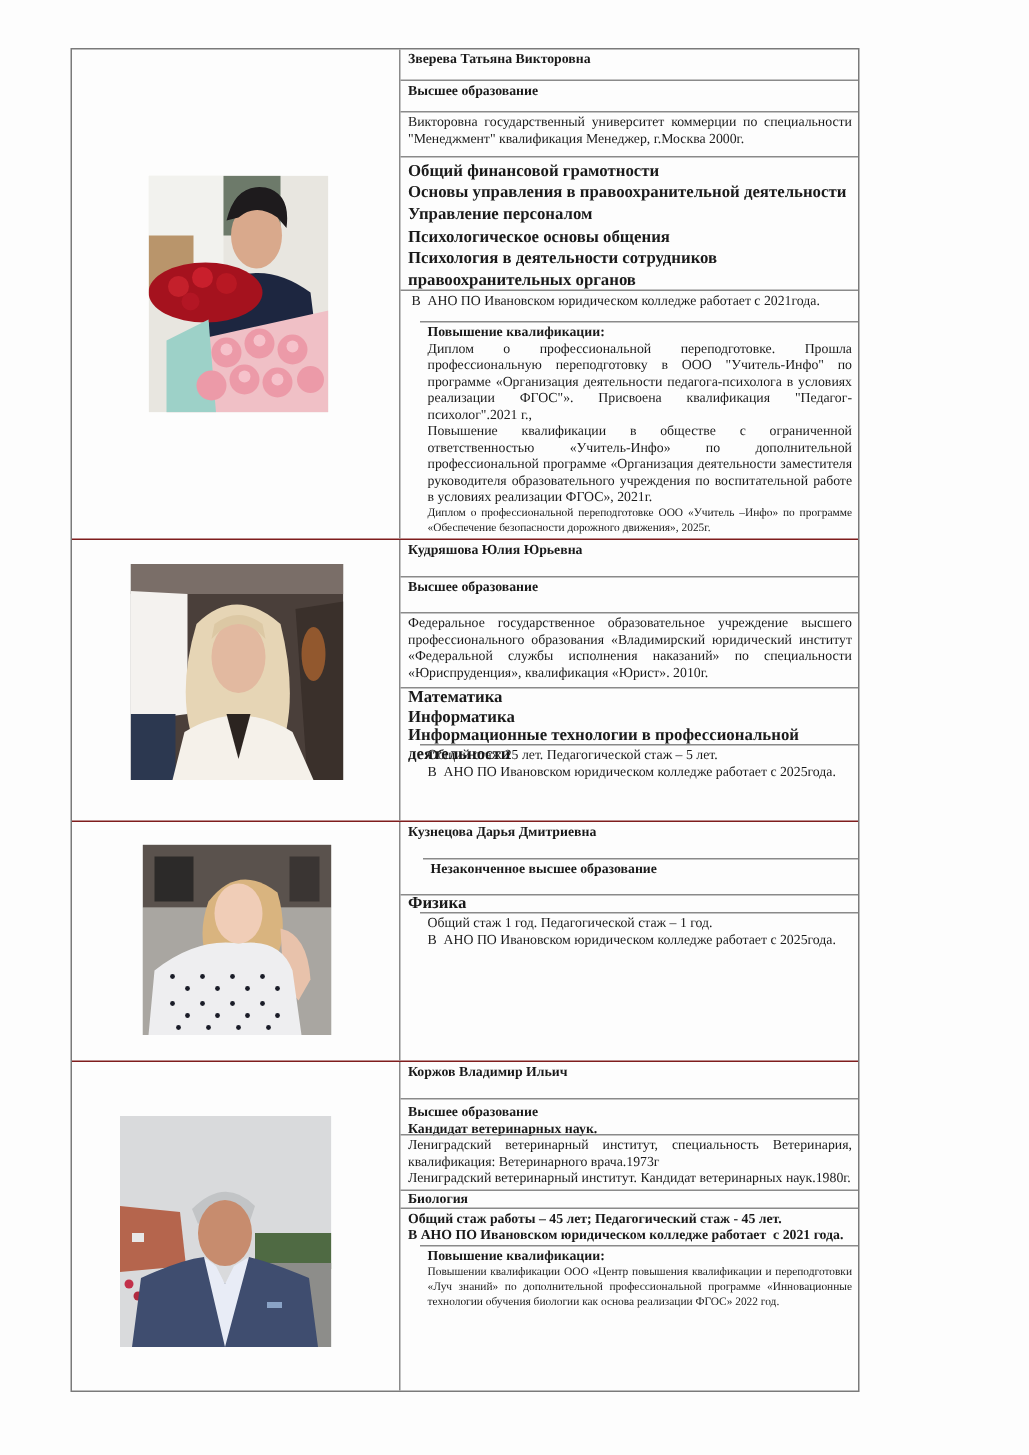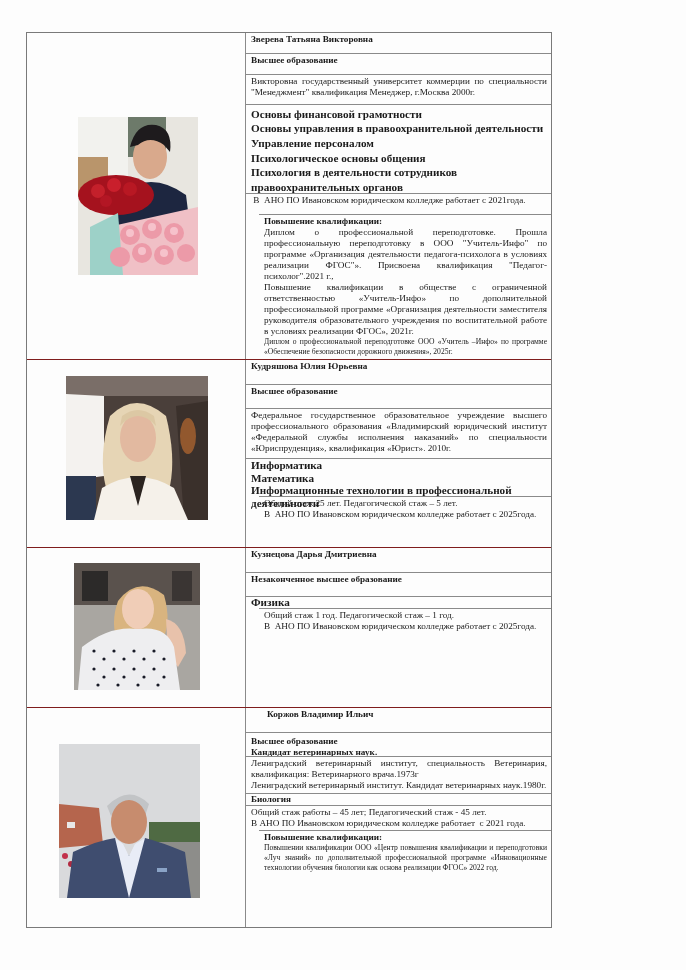--- a/index.html
+++ b/index.html
@@ -1,18 +1,18 @@
 <!DOCTYPE html>
 <html><head>
 <meta charset="utf-8">
 <style>
   html, body { margin:0; padding:0; background:#fdfdfd; }
   body { width:686px; height:970px; position:relative; overflow:hidden;
          font-family:"Liberation Serif", "DejaVu Serif", serif; color:#1a1a1a; }
-  .tbl { position:absolute; left:26px; top:32px; width:526px; border:1px solid #7a7a7a; box-sizing:border-box; }
+  .tbl { position:absolute; left:47px; top:32px; width:526px; border:1px solid #7a7a7a; box-sizing:border-box; }
   .row { display:flex; border-top:1px solid #7f1d1d; box-sizing:border-box; }
   .row:first-child { border-top:none; }
   .photo-cell { width:219px; border-right:1px solid #8a8a8a; box-sizing:border-box; position:relative; flex:none; }
   .info-cell { flex:1; display:flex; flex-direction:column; }
   .c { border-top:1px solid #8a8a8a; padding:1px 4px 2px 5px; box-sizing:border-box; font-size:9.2px; line-height:11px; text-align:justify; }
   .c:first-child { border-top:none; }
   .b { font-weight:bold; }
   .subj { font-weight:bold; font-size:11.2px; line-height:14.6px; text-align:left; }
   .small { font-size:7.6px; line-height:10px; }
   .fill { flex:1;margin-left:13px; }
@@ -59,21 +59,21 @@
               <circle cx="86" cy="136" r="4"></circle>
           </g>
         </svg>
       </div>
     </div>
     <div class="info-cell">
       <div class="c b" style="height:24px;">Зверева Татьяна Викторовна</div>
       <div class="c b" style="height:24px;">Высшее образование</div>
       <div class="c" style="height:36px;">Викторовна государственный университет коммерции по специальности "Менеджмент" квалификация Менеджер, г.Москва 2000г.</div>
       <div class="c" style="height:89px; padding-top:2px;">
-        <div class="subj">Основы финансовой грамотности</div>
+        <div class="subj">Общий финансовой грамотности</div>
         <div class="subj">Основы управления в правоохранительной деятельности</div>
         <div class="subj">Управление персоналом</div>
         <div class="subj">Психологическое основы общения</div>
         <div class="subj">Психология в деятельности сотрудников правоохранительных органов</div>
       </div>
       <div class="c" style="height:25px;">
         <div style="white-space:pre;"> В  АНО ПО Ивановском юридическом колледже работает с 2021года.</div>
       </div>
       <div class="c fill">
         <div class="b">Повышение квалификации:</div>
@@ -100,22 +100,22 @@
           <path d="M28 144 L36 112 Q72 90 108 112 L122 144 Z" fill="#f5f1ea"></path>
           <path d="M64 100 L72 130 L80 100 Z" fill="#2b2420"></path>
         </svg>
       </div>
     </div>
     <div class="info-cell">
       <div class="c b" style="height:24px;">Кудряшова Юлия Юрьевна</div>
       <div class="c b" style="height:24px;">Высшее образование</div>
       <div class="c" style="height:50px;">Федеральное государственное образовательное учреждение высшего профессионального образования «Владимирский юридический институт «Федеральной службы исполнения наказаний» по специальности «Юриспруденция», квалификация «Юрист». 2010г.</div>
       <div class="c" style="height:38px; padding-top:0;">
+        <div class="subj" style="line-height:12.5px;">Математика</div>
         <div class="subj" style="line-height:12.5px;">Информатика</div>
-        <div class="subj" style="line-height:12.5px;">Математика</div>
         <div class="subj" style="line-height:12.5px;">Информационные технологии в профессиональной деятельности</div>
       </div>
       <div class="c fill">
         <div>Общий стаж 25 лет. Педагогической стаж – 5 лет.</div>
         <div style="white-space:pre;">В  АНО ПО Ивановском юридическом колледже работает с 2025года.</div>
       </div>
     </div>
   </div>
 
   <div class="row" style="height:160px;">
@@ -151,21 +151,21 @@
             <circle cx="24" cy="122" r="1.6"></circle>
               <circle cx="44" cy="122" r="1.6"></circle>
               <circle cx="64" cy="122" r="1.6"></circle>
               <circle cx="84" cy="122" r="1.6"></circle>
           </g>
         </svg>
       </div>
     </div>
     <div class="info-cell">
       <div class="c b" style="height:24px;">Кузнецова Дарья Дмитриевна</div>
-      <div class="c b" style="height:24px;">Незаконченное высшее образование</div>
+      <div class="c b" style="height:24px;margin-left:15px;">Незаконченное высшее образование</div>
       <div class="c" style="height:12px; padding-top:0;">
         <div class="subj" style="line-height:11px;">Физика</div>
       </div>
       <div class="c fill">
         <div>Общий стаж 1 год. Педагогической стаж – 1 год.</div>
         <div style="white-space:pre;">В  АНО ПО Ивановском юридическом колледже работает с 2025года.</div>
       </div>
     </div>
   </div>
 
@@ -182,31 +182,31 @@
             <circle cx="12" cy="120" r="3" fill="#b12a40"></circle>
           <path d="M48 62 Q70 40 90 60 L86 72 Q70 56 52 72 Z" fill="#c2c4c6"></path>
           <ellipse cx="70" cy="78" rx="18" ry="22" fill="#c78c6e"></ellipse>
           <path d="M8 154 L14 108 Q40 96 56 94 L70 112 L86 94 Q102 98 126 108 L132 154 Z" fill="#3f4d6f"></path>
           <path d="M56 94 L70 154 L86 94 L76 100 L70 112 L64 100 Z" fill="#e8ecf6"></path>
           <rect x="98" y="124" width="10" height="4" fill="#8aa3c6"></rect>
         </svg>
       </div>
     </div>
     <div class="info-cell">
-      <div class="c b" style="height:24px;margin-left:16px;">Коржов Владимир Ильич</div>
+      <div class="c b" style="height:24px;">Коржов Владимир Ильич</div>
       <div class="c b" style="height:24px; padding-top:3px;">
         <div>Высшее образование</div>
         <div>Кандидат ветеринарных наук.</div>
       </div>
       <div class="c" style="height:37px;">
         <div>Лениградский ветеринарный институт, специальность Ветеринария, квалификация: Ветеринарного врача.1973г</div>
         <div>Лениградский ветеринарный институт. Кандидат ветеринарных наук.1980г.</div>
       </div>
       <div class="c b" style="height:12px; padding-top:0;">Биология</div>
-      <div class="c" style="height:25px;">
+      <div class="c" style="height:25px;font-weight:bold;">
         <div>Общий стаж работы – 45 лет; Педагогический стаж - 45 лет.</div>
         <div style="white-space:pre;">В АНО ПО Ивановском юридическом колледже работает  с 2021 года.</div>
       </div>
       <div class="c fill">
         <div class="b">Повышение квалификации:</div>
         <div class="small">Повышении квалификации ООО «Центр повышения квалификации и переподготовки «Луч знаний» по дополнительной профессиональной программе «Инновационные технологии обучения биологии как основа реализации ФГОС» 2022 год.</div>
       </div>
     </div>
   </div>
 

